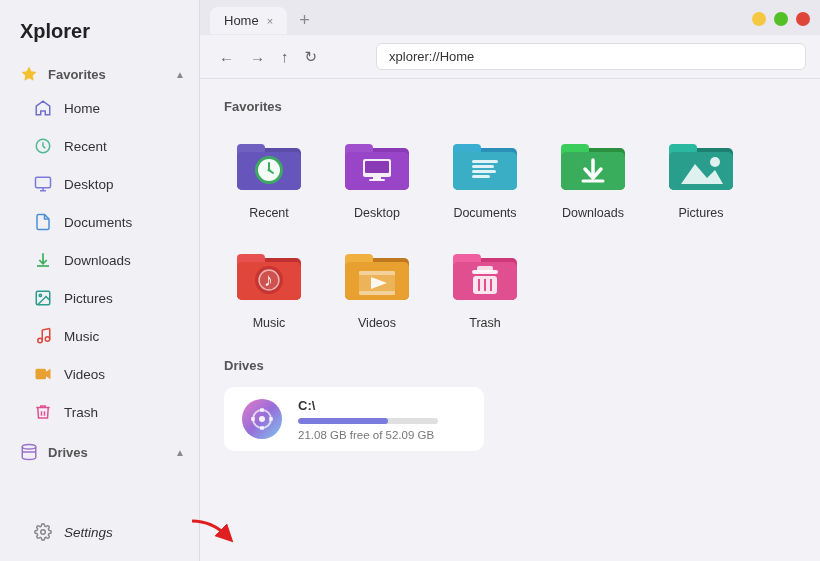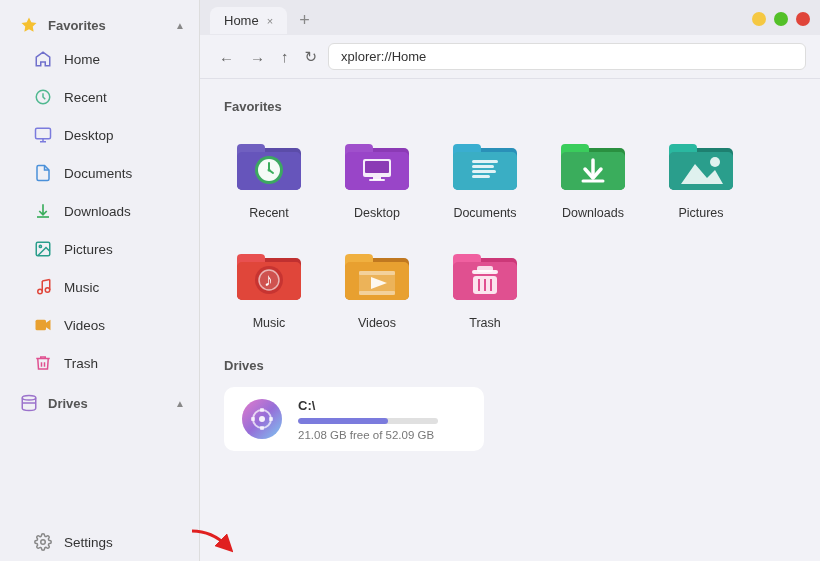--- a/index.html
+++ b/index.html
@@ -57,20 +57,22 @@
     .icon-box {
       width: 22px;
       height: 22px;
       display: flex;
       align-items: center;
       justify-content: center;
       flex-shrink: 0;
     }
     .sidebar-bottom {
       margin-top: auto;
+      padding-bottom: 10px;
+      font-style: italic;
     }
 
     
     .main {
       flex: 1;
       display: flex;
       flex-direction: column;
       background: #f2f2f7;
       height: 561px;
       overflow: hidden;
@@ -142,20 +144,21 @@
     }
     .address-bar {
       flex: 1;
       background: #fff;
       border: 1px solid #ddd;
       border-radius: 6px;
       padding: 5px 12px;
       font-size: 13px;
       color: #333;
       outline: none;
+      margin-left: 48px;
     }
 
     
     .content {
       flex: 1;
       padding: 20px 24px;
       overflow-y: auto;
       background: #f2f2f7;
     }
     .section-label {
@@ -231,20 +234,21 @@
     .drive-bar-fill {
       height: 100%;
       background: #7b7bdd;
       border-radius: 3px;
     }
   </style>
 </head>
 <body>
 
 <div class="sidebar">
+  <div class="sidebar-title">Xplorer</div>
 
   <div class="sidebar-section-header">
     <span style="display:flex;align-items:center;gap:8px;">
       <span class="icon-box">
         <svg width="18" height="18" viewBox="0 0 24 24" fill="#f5c030">
             <polygon points="12,2 15.09,8.26 22,9.27 17,14.14 18.18,21.02 12,17.77 5.82,21.02 7,14.14 2,9.27 8.91,8.26"></polygon>
           </svg>
       </span>
       <span>Favorites</span>
     </span>

